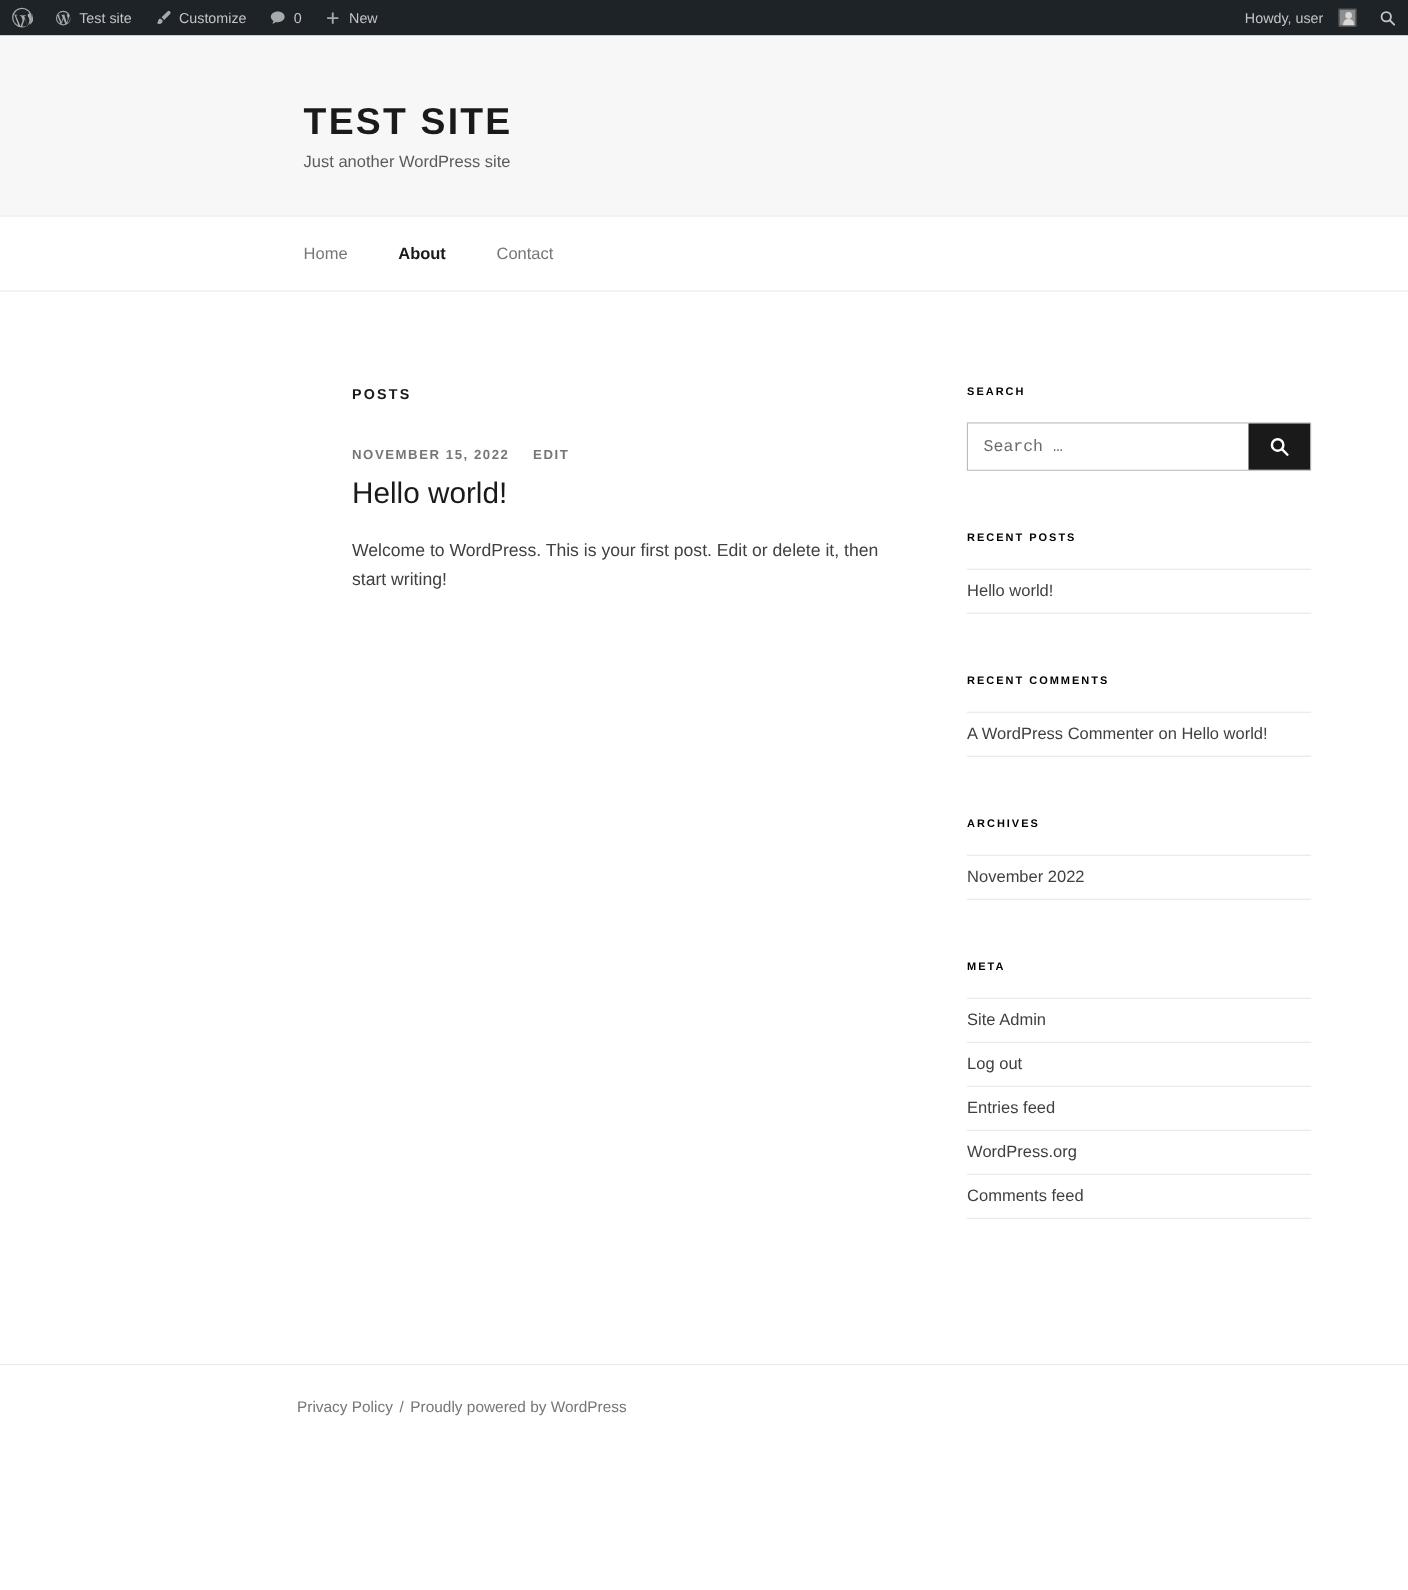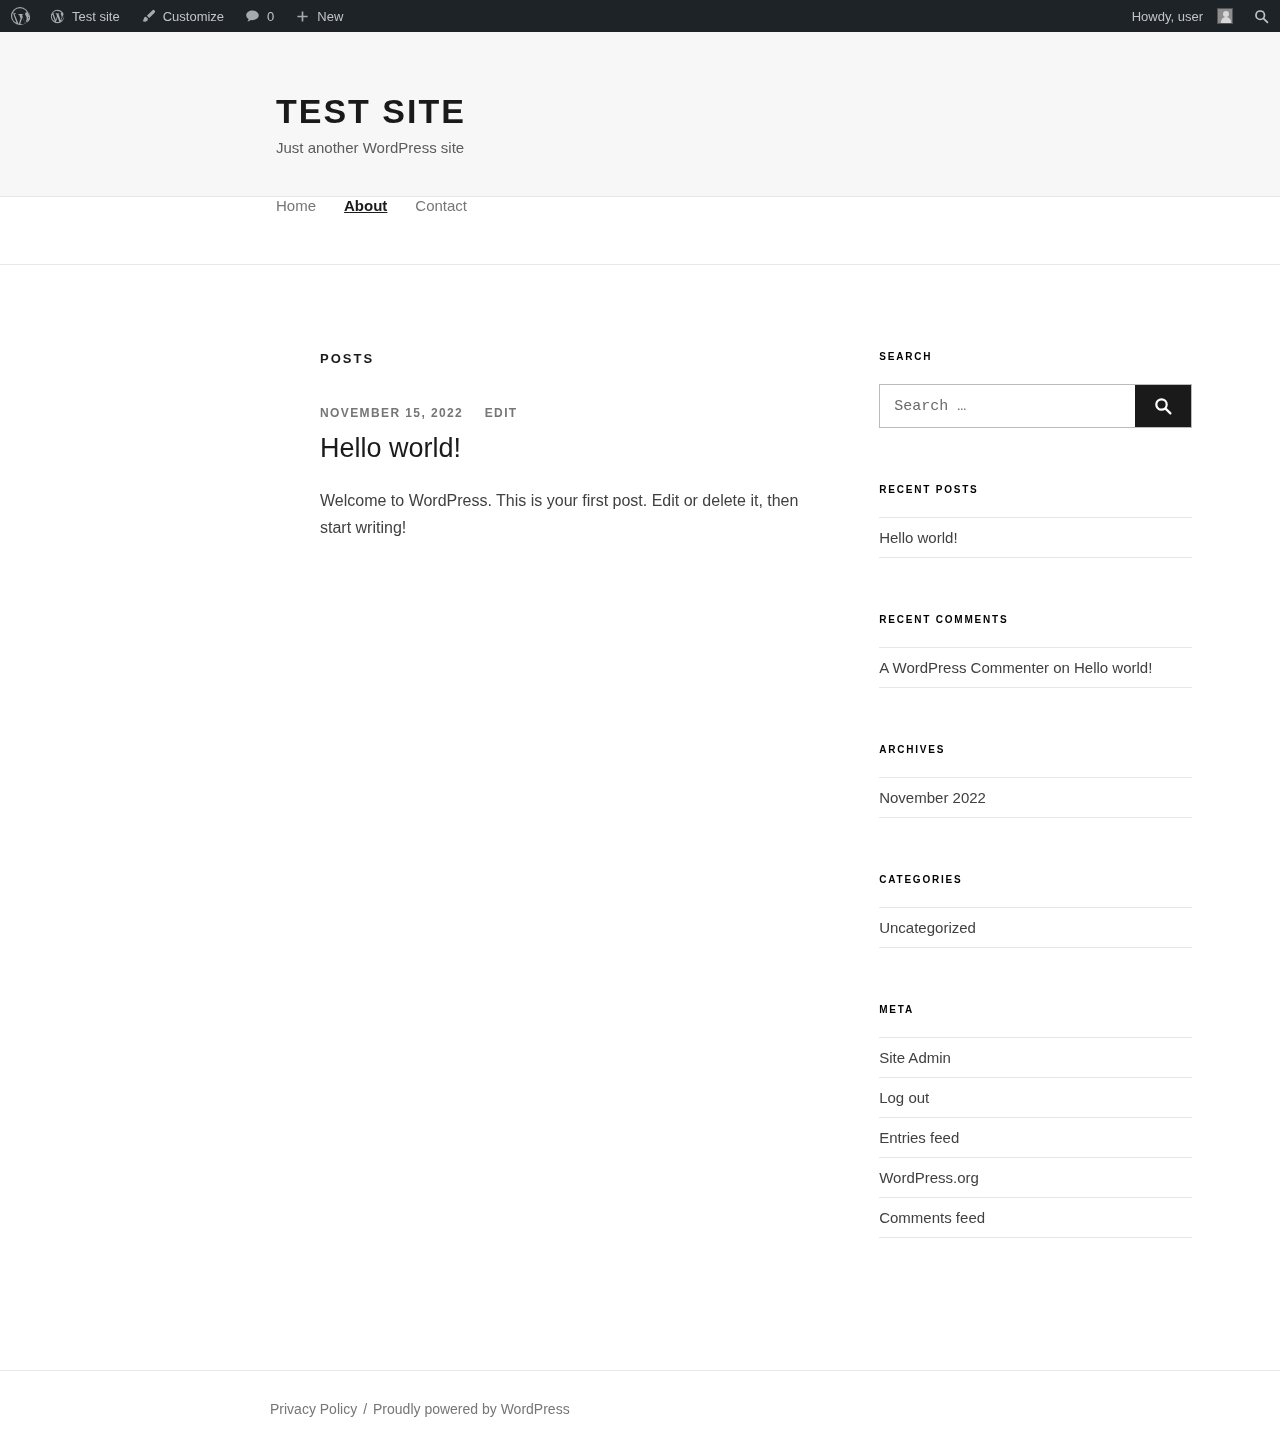--- a/index.html
+++ b/index.html
@@ -90,37 +90,36 @@
   }
 
   
   .nav-bar {
     background: #fff;
     border-bottom: 1px solid #e8e8e8;
     height: 68px;
   }
   .nav-list {
     display: flex;
-    align-items: flex-start;
+    align-items: center;
     height: 68px;
     list-style: none;
     margin: 0;
     padding: 0;
-    gap: 28px;
+    gap: 46px;
   }
   .nav-list li a {
     font-size: 15px;
     text-decoration: none;
     color: #767676;
     font-weight: normal;
   }
   .nav-list li.current a {
     color: #1a1a1a;
     font-weight: bold;
-    text-decoration: underline;
   }
 
   
   .content-area {
     display: flex;
     padding-top: 86px;
     gap: 0;
     margin-left: 44px;
   }
   .main-col { width: 528px; }
@@ -371,28 +370,20 @@
 
         <section class="widget">
           <h2 class="widget-title">Archives</h2>
           <ul class="widget-list">
             <li>
               <a href="#">November 2022</a>
             </li>
           </ul>
         </section>
 
-        <section class="widget">
-          <h2 class="widget-title">Categories</h2>
-          <ul class="widget-list">
-            <li>
-              <a href="#">Uncategorized</a>
-            </li>
-          </ul>
-        </section>
 
         <section class="widget">
           <h2 class="widget-title">Meta</h2>
           <ul class="widget-list">
             <li>
               <a href="#">Site Admin</a>
             </li>
             <li>
               <a href="#">Log out</a>
             </li>

